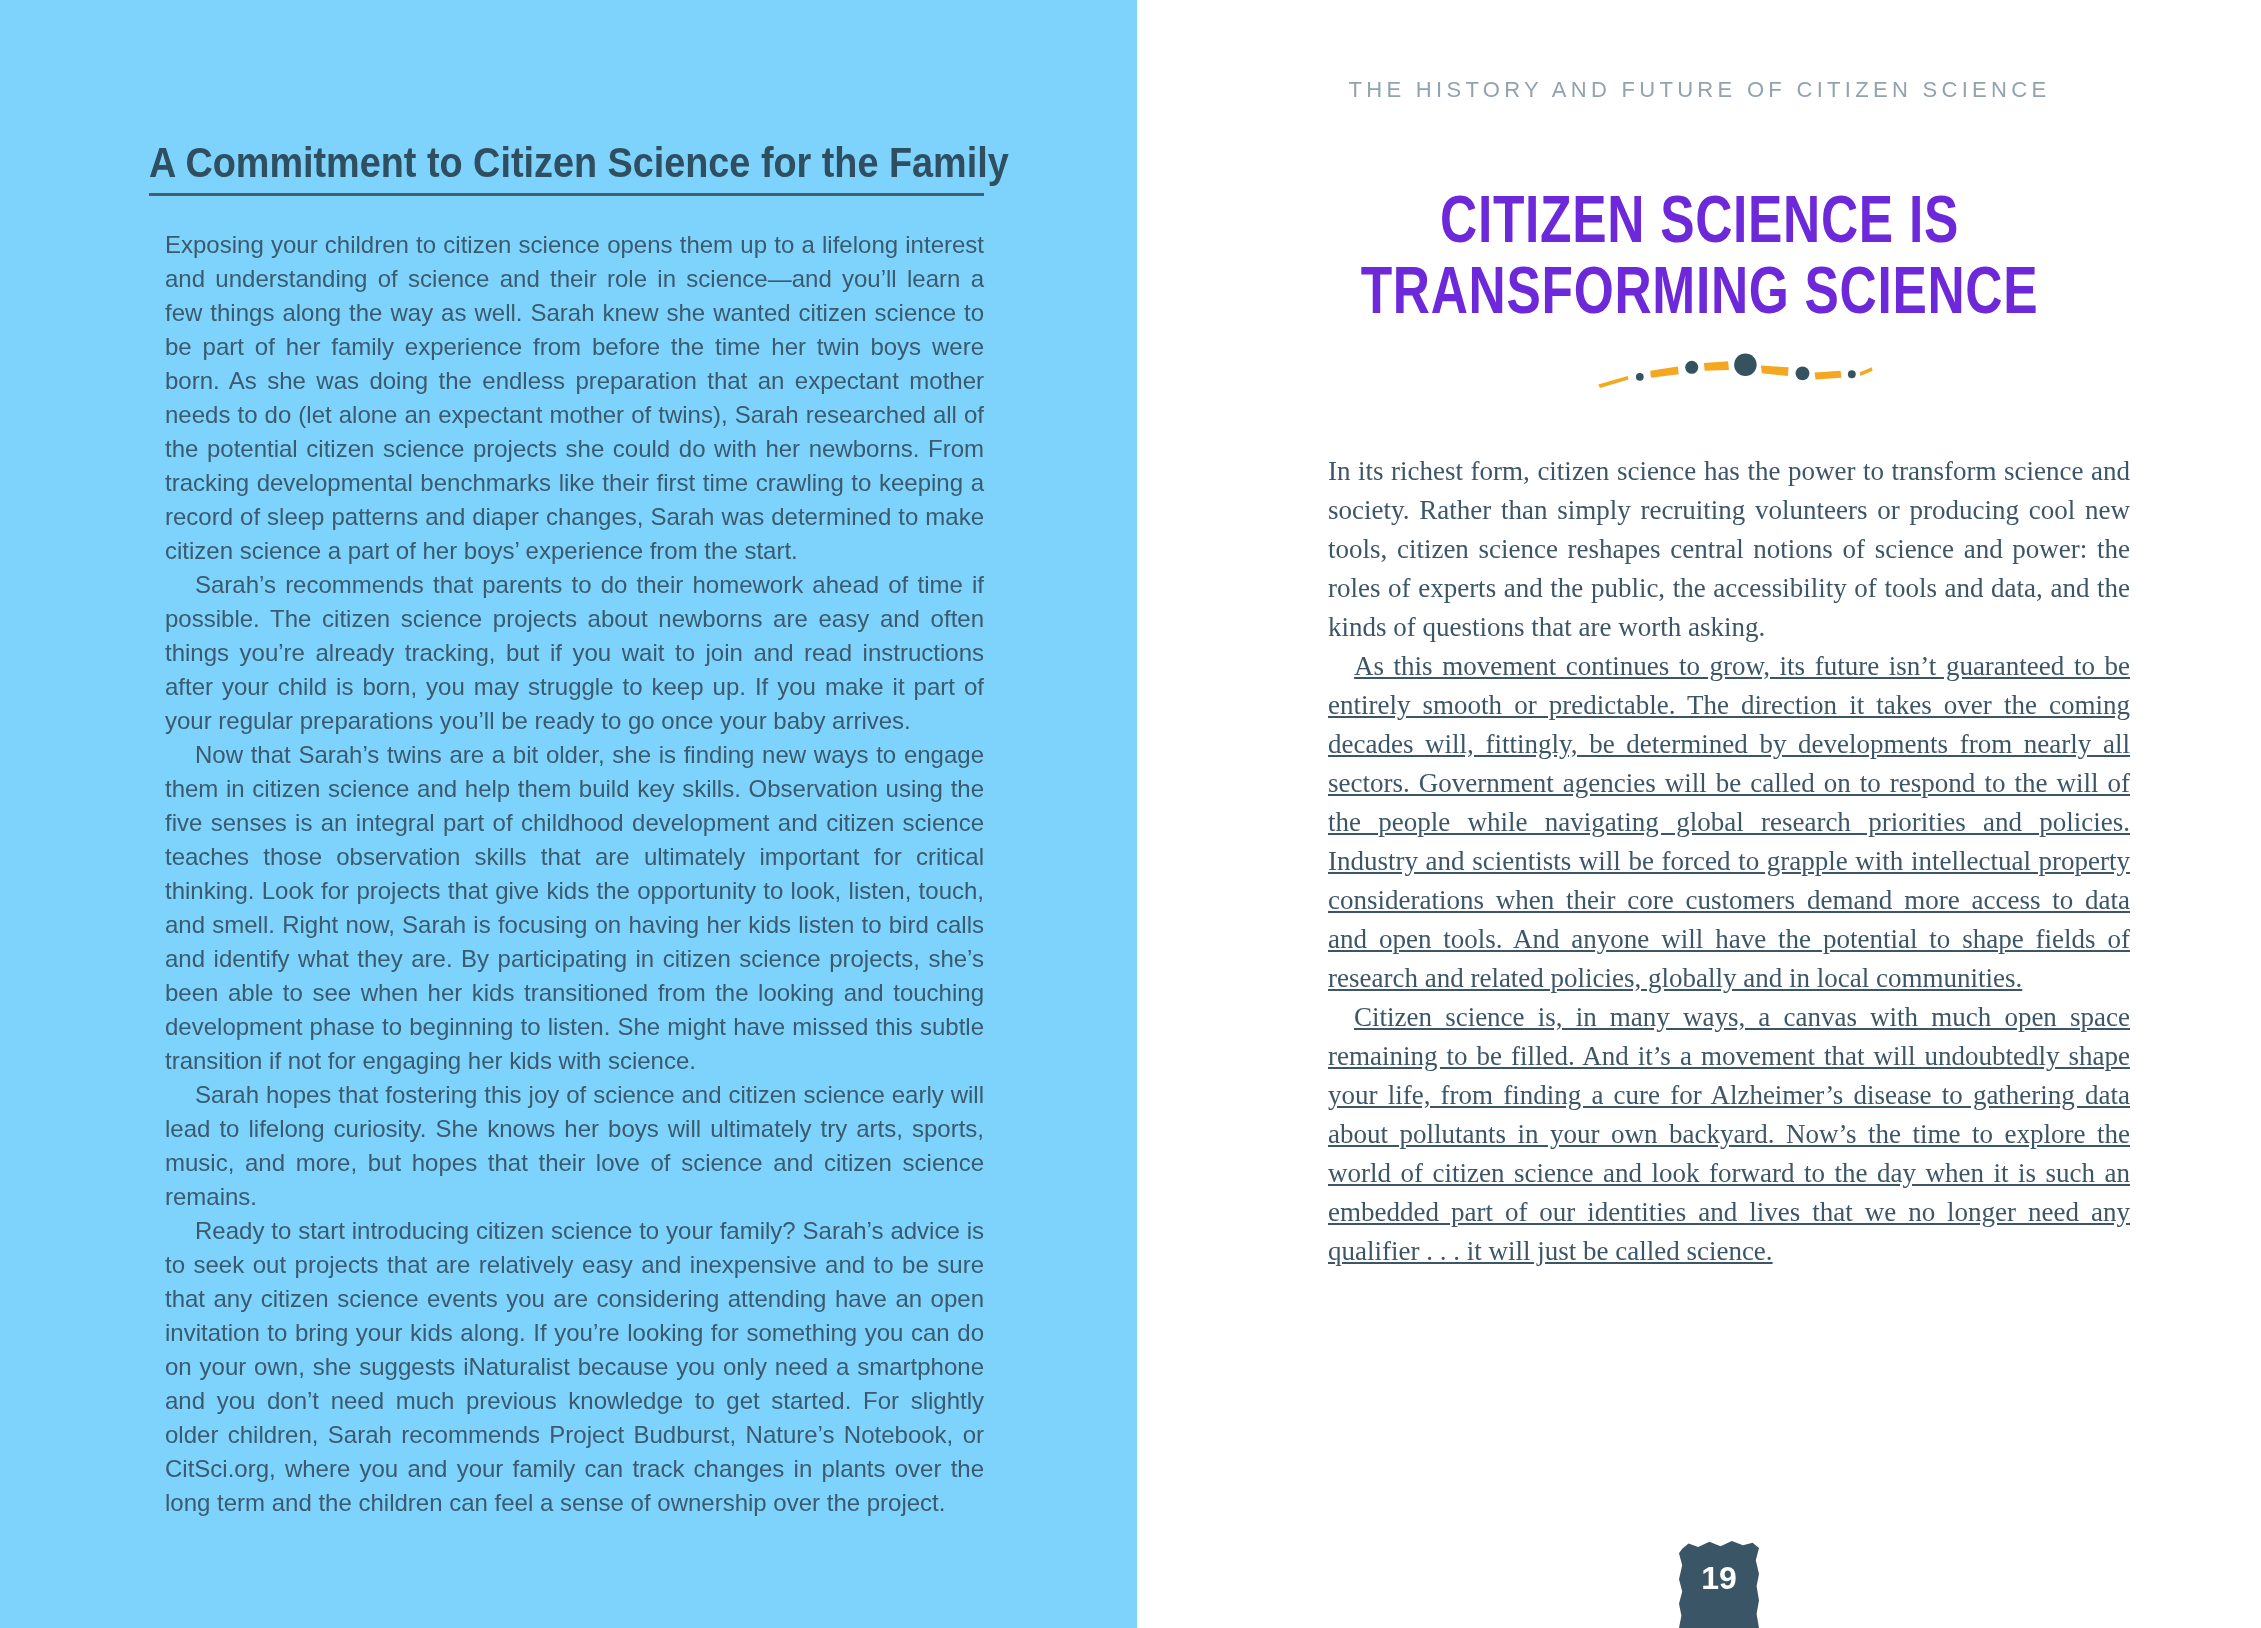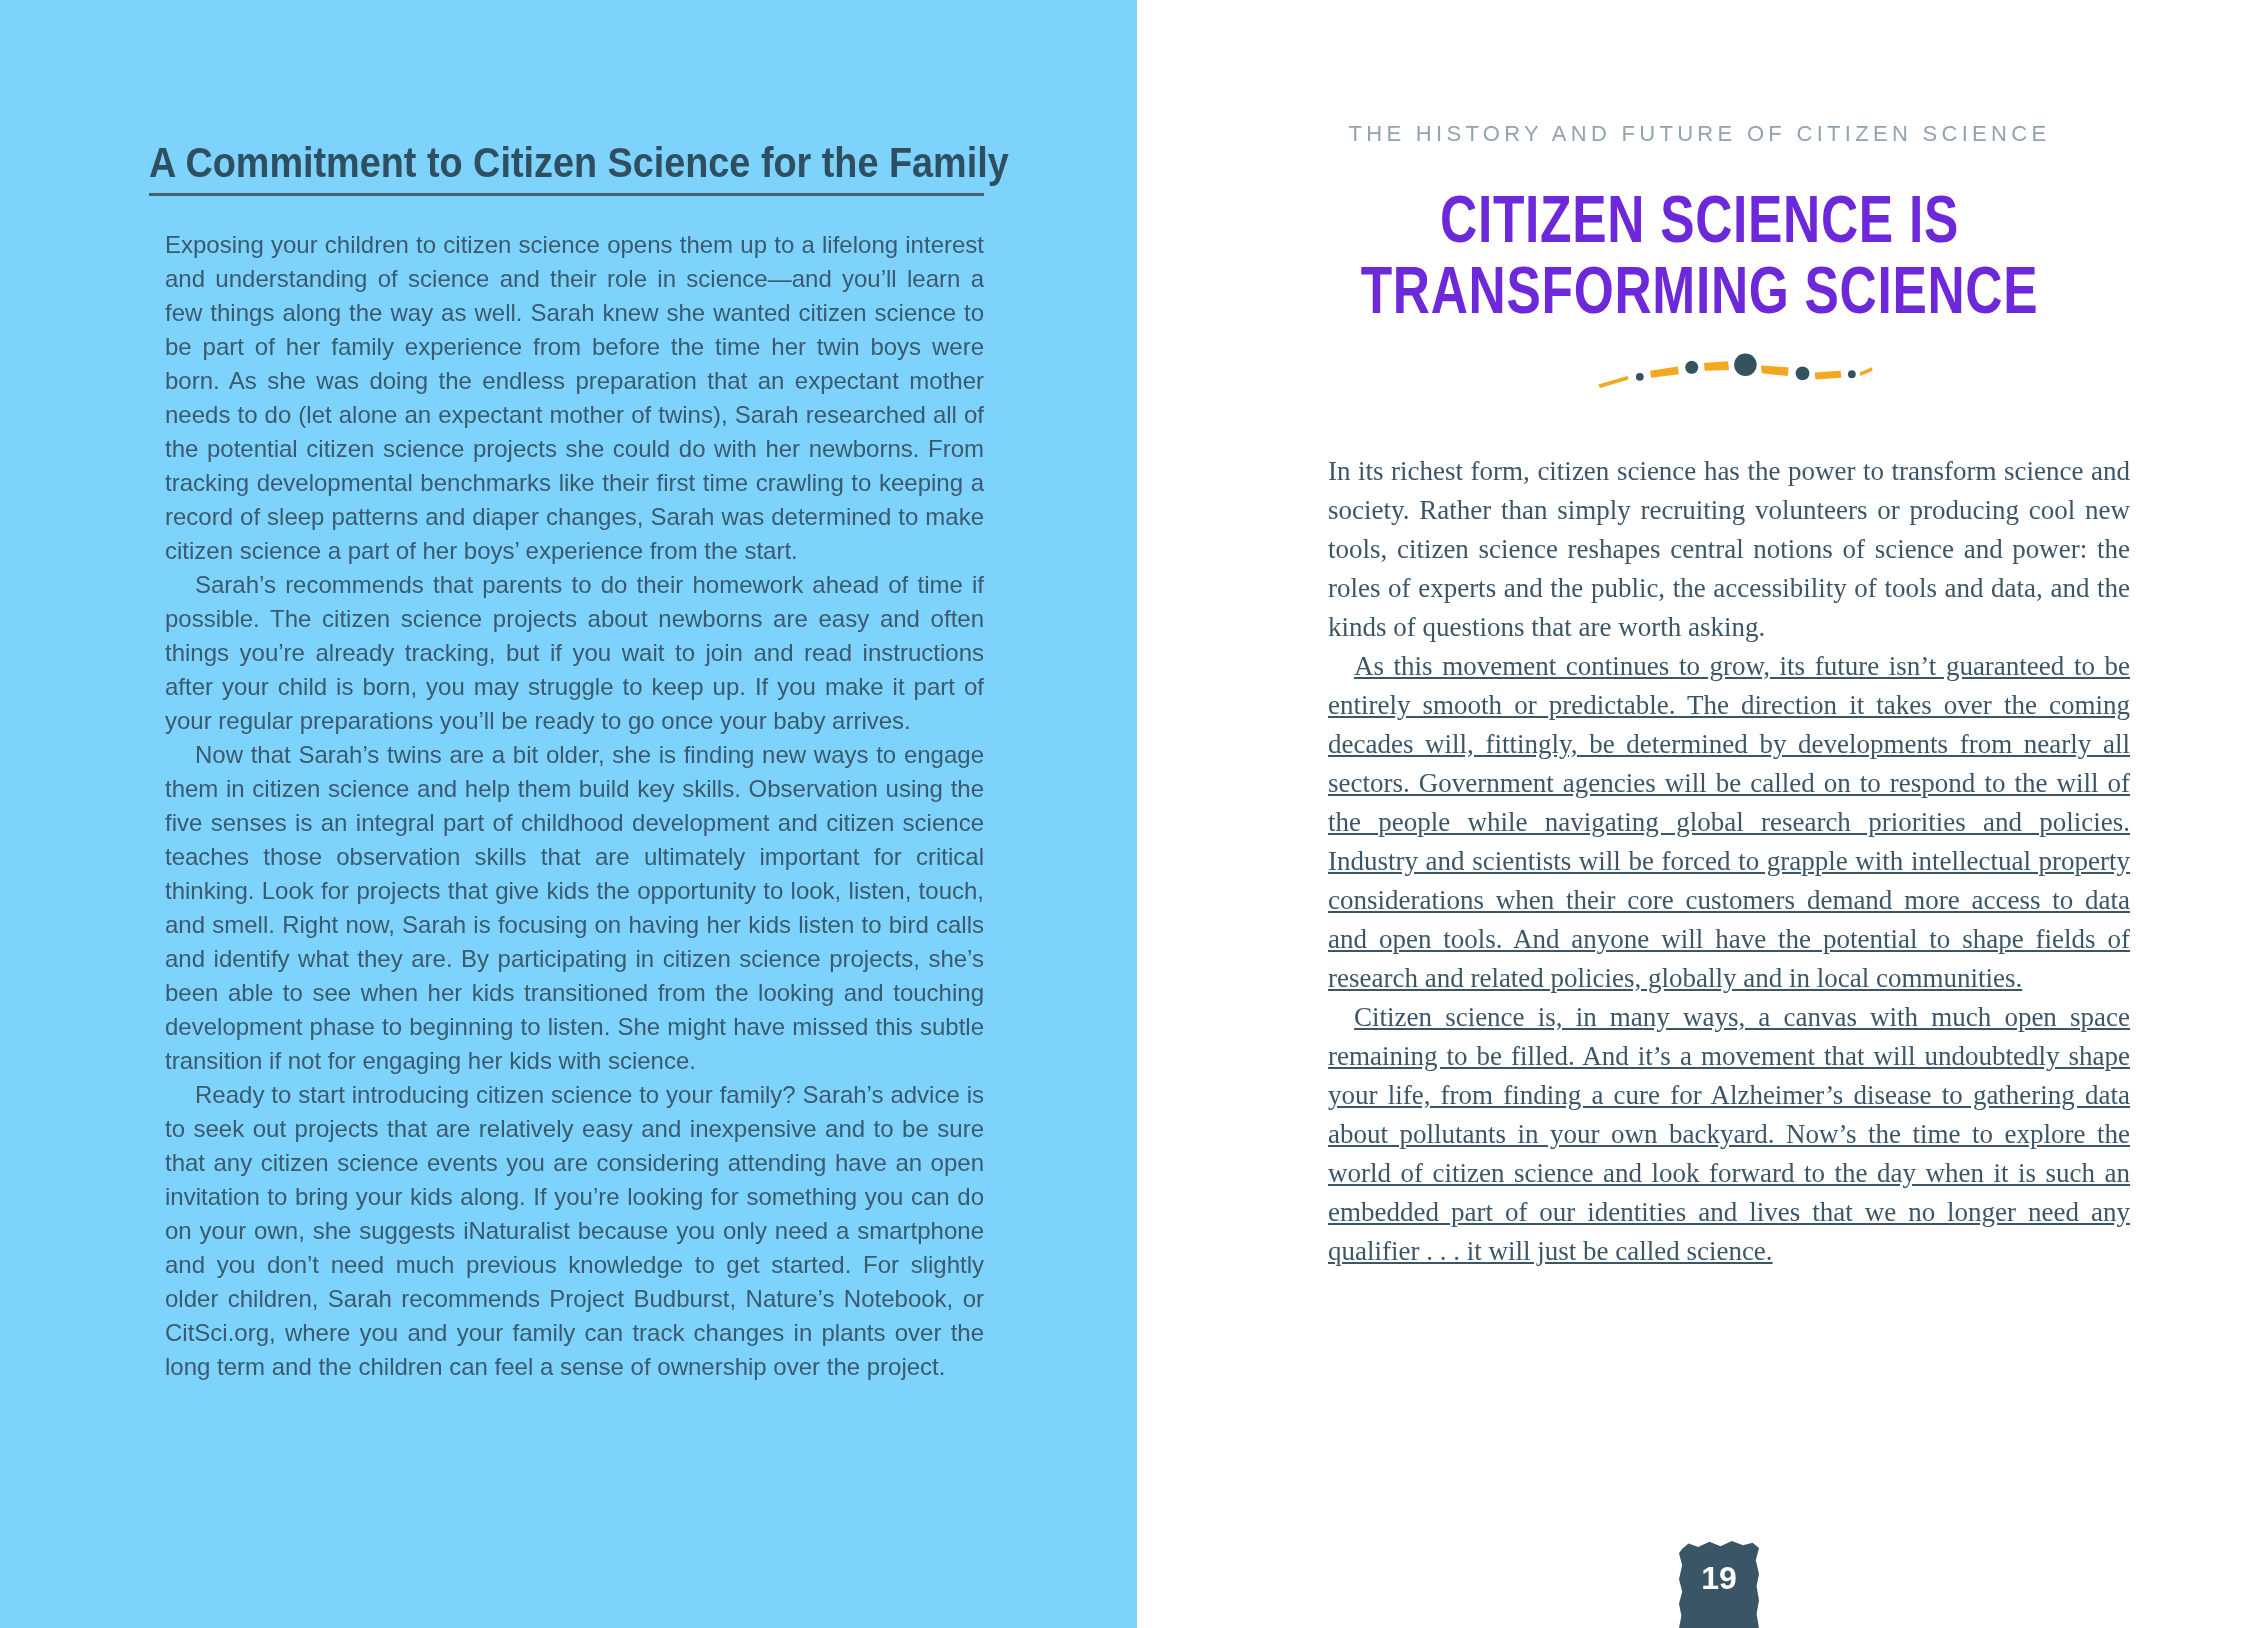--- a/index.html
+++ b/index.html
@@ -37,21 +37,20 @@
     margin-left:16px;
   }
   .lp-body p{margin:0;padding:0;}
   .lp-body p + p{text-indent:30px;}
   
   .rp-running-head{
     position:absolute;left:1137px;top:77px;width:1125px;
     text-align:center;
     font-size:22px;font-weight:400;color:#91a3ae;
     letter-spacing:4.3px;
-    margin-top:44px;
   }
   .rp-title{
     position:absolute;left:1137px;top:184px;width:1125px;
     text-align:center;color:#6d28d9;
     font-size:66px;font-weight:700;line-height:71px;
   }
   .rp-title .tline{
     display:block;
     transform:scaleX(0.78);transform-origin:50% 50%;
     letter-spacing:0.9px;white-space:nowrap;
@@ -87,20 +86,21 @@
 <body>
 
 <div class="page-left">
   <div class="lp-inner">
     <div class="lp-heading">A Commitment to Citizen Science for the Family</div>
     <div class="lp-rule"></div>
     <div class="lp-body">
       <p>Exposing your children to citizen science opens them up to a lifelong interest and understanding of science and their role in science—and you’ll learn a few things along the way as well. Sarah knew she wanted citizen science to be part of her family experience from before the time her twin boys were born. As she was doing the endless preparation that an expectant mother needs to do (let alone an expectant mother of twins), Sarah researched all of the potential citizen science projects she could do with her newborns. From tracking developmental benchmarks like their first time crawling to keeping a record of sleep patterns and diaper changes, Sarah was determined to make citizen science a part of her boys’ experience from the start.</p>
       <p>Sarah’s recommends that parents to do their homework ahead of time if possible. The citizen science projects about newborns are easy and often things you’re already tracking, but if you wait to join and read instructions after your child is born, you may struggle to keep up. If you make it part of your regular preparations you’ll be ready to go once your baby arrives.</p>
       <p>Now that Sarah’s twins are a bit older, she is finding new ways to engage them in citizen science and help them build key skills. Observation using the five senses is an integral part of childhood development and citizen science teaches those observation skills that are ultimately important for critical thinking. Look for projects that give kids the opportunity to look, listen, touch, and smell. Right now, Sarah is focusing on having her kids listen to bird calls and identify what they are. By participating in citizen science projects, she’s been able to see when her kids transitioned from the looking and touching development phase to beginning to listen. She might have missed this subtle transition if not for engaging her kids with science.</p>
+      <p>Sarah hopes that fostering this joy of science and citizen science early will lead to lifelong curiosity. She knows her boys will ultimately try arts, sports, music, and more, but hopes that their love of science and citizen science remains.</p>
       <p>Ready to start introducing citizen science to your family? Sarah’s advice is to seek out projects that are relatively easy and inexpensive and to be sure that any citizen science events you are considering attending have an open invitation to bring your kids along. If you’re looking for something you can do on your own, she suggests iNaturalist because you only need a smartphone and you don’t need much previous knowledge to get started. For slightly older children, Sarah recommends Project Budburst, Nature’s Notebook, or CitSci.org, where you and your family can track changes in plants over the long term and the children can feel a sense of ownership over the project.</p>
     </div>
   </div>
 </div>
 
 <div class="page-right"></div>
 
 <div class="rp-running-head">THE HISTORY AND FUTURE OF CITIZEN SCIENCE</div>
 
 <div class="rp-title">

